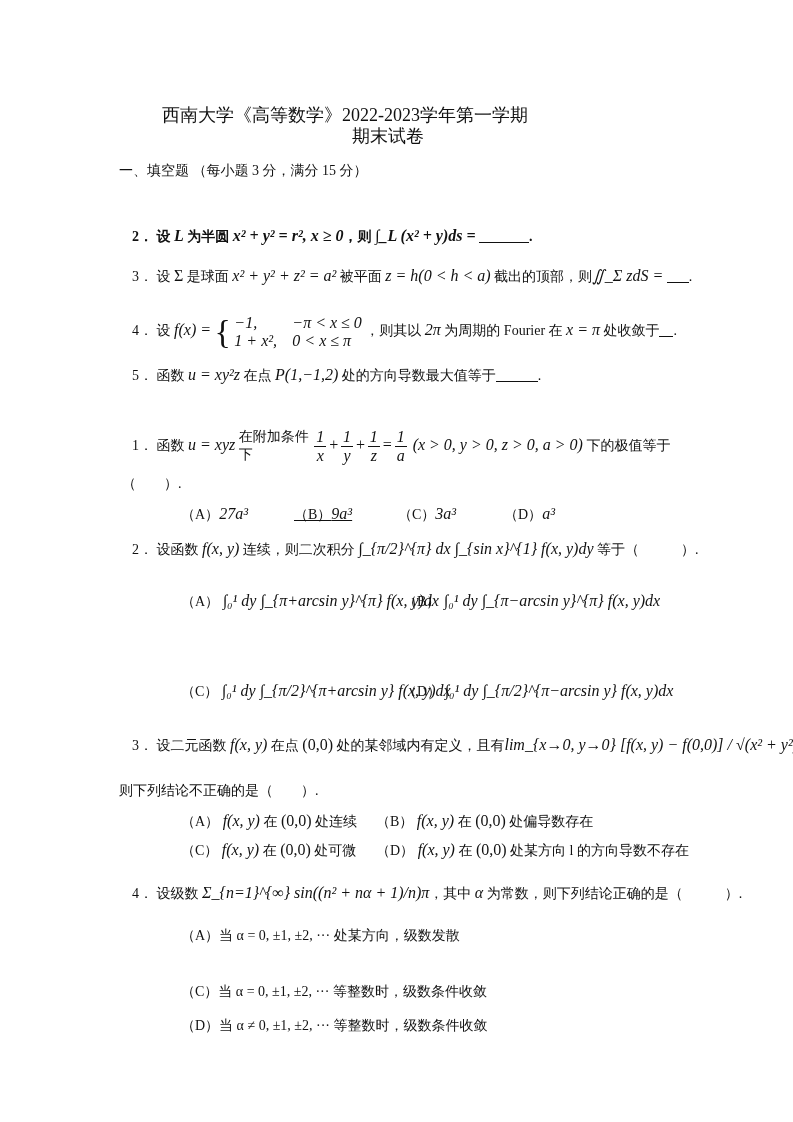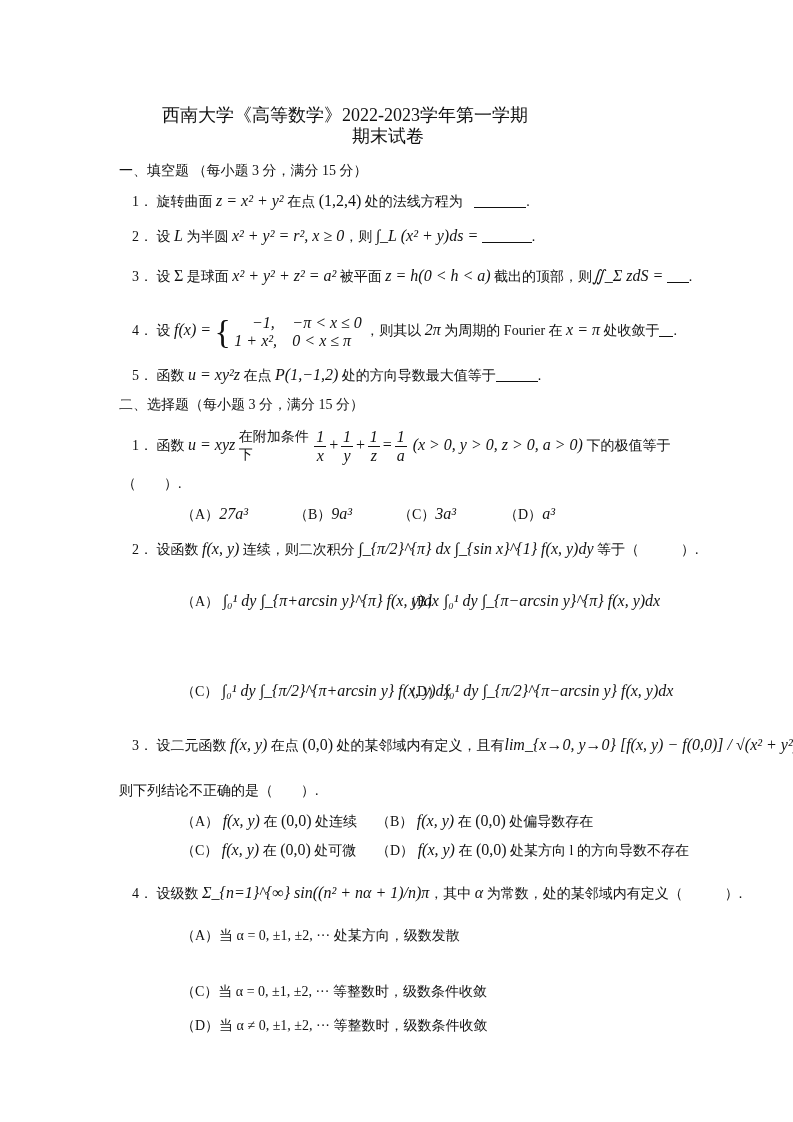--- a/index.html
+++ b/index.html
@@ -26,31 +26,22 @@
 </head>
 <body>
 
 <div class="page">
 
   <div class="abs title" style="top:103px;">西南大学《高等数学》2022-2023学年第一学期</div>
   <div class="abs title" style="top:124px;margin-left:43px;">期末试卷</div>
 
   <div class="abs sec" style="top:162px;">一、填空题 （每小题 3 分，满分 15 分）</div>
 
-  <div class="abs q" style="left:132px; top:192px;">
-    <span>1．</span>
-    <span>旋转曲面</span>
-    <span class="m">z = x² + y²</span>
-    <span>在点</span>
-    <span class="r">(1,2,4)</span>
-    <span>处的法线方程为</span>
-    <span class="blank" style="width:52px; margin-left:8px;"></span><span>.</span>
-  </div>
 
-  <div class="abs q" style="left:132px; top:227px;">
+  <div class="abs q" style="left:132px; top:227px;font-weight:bold;">
     <span>2．</span>
     <span>设</span>
     <span class="m">L</span>
     <span>为半圆</span>
     <span class="m">x² + y² = r², x ≥ 0</span><span>，则</span>
     <span class="m">∫_L (x² + y)ds =</span>
     <span class="blank" style="width:50px;"></span><span>.</span>
   </div>
 
   <div class="abs q" style="left:132px; top:266px;">
@@ -64,61 +55,60 @@
     <span>截出的顶部，则</span><span class="m">∬_Σ zdS =</span>
     <span class="blank" style="width:22px;"></span><span>.</span>
   </div>
 
   <div class="abs q" style="left:132px; top:313px;">
     <span>4．</span>
     <span>设</span>
     <span class="m">f(x) =</span>
     <span class="brace">{</span>
     <span class="cases m">
-      <span style="display:block;text-align:center;"><span style="display:inline-block;width:58px;">−1,</span><span>−π &lt; x ≤ 0</span></span>
+      <span style="display:block;"><span style="display:inline-block;width:58px;">−1,</span><span>−π &lt; x ≤ 0</span></span>
       <span style="display:block;"><span style="display:inline-block;width:58px;">1 + x²,</span><span>0 &lt; x ≤ π</span></span>
     </span>
     <span>，则其以</span>
     <span class="m">2π</span>
     <span>为周期的 Fourier 在</span>
     <span class="m">x = π</span>
     <span>处收敛于</span><span class="blank" style="width:14px;"></span><span>.</span>
   </div>
 
   <div class="abs q" style="left:132px; top:366px;">
     <span>5．</span>
     <span>函数</span>
     <span class="m">u = xy²z</span>
     <span>在点</span>
     <span class="m">P(1,−1,2)</span>
     <span>处的方向导数最大值等于</span><span class="blank" style="width:42px;"></span><span>.</span>
   </div>
 
-  <div class="abs sec" style="top:396px;">二、选择题（每小题 3 分，满分 15 分）</div>
 
   <div class="abs q" style="left:132px; top:428px;">
     <span>1．</span>
     <span>函数</span>
     <span class="m">u  = xyz</span>
     <span style="display:inline-block; vertical-align:top; text-align:left;">
       <span style="display:block;">在附加条件</span>
       <span style="display:block;">下</span>
     </span>
     <span class="m">
       <span class="frac"><span class="num">1</span><span class="den">x</span></span>+<span class="frac"><span class="num">1</span><span class="den">y</span></span>+<span class="frac"><span class="num">1</span><span class="den">z</span></span>=<span class="frac"><span class="num">1</span><span class="den">a</span></span>
     </span>
     <span class="m">(x &gt; 0, y &gt; 0, z &gt; 0, a &gt; 0)</span>
     <span>下的极值等于</span>
   </div>
   <div class="abs q" style="left:122px; top:475px;">（　　）.</div>
 
   <div class="abs opt" style="left:145px; top:505px;">
     <span>（A）</span><span class="m">27a³</span>
   </div>
-  <div class="abs opt" style="left:258px; top:505px;">
+  <div class="abs opt" style="left:258px; top:505px;text-decoration:underline;">
     <span>（B）</span><span class="m">9a³</span>
   </div>
   <div class="abs opt" style="left:362px; top:505px;">
     <span>（C）</span><span class="m">3a³</span>
   </div>
   <div class="abs opt" style="left:468px; top:505px;">
     <span>（D）</span><span class="m">a³</span>
   </div>
 
   <div class="abs q" style="left:132px; top:540px;">
@@ -180,20 +170,20 @@
     <span>在</span>
     <span class="r">(0,0)</span>
     <span>处某方向 l 的方向导数不存在</span>
   </div>
 
   <div class="abs q" style="left:132px; top:884px;">
     <span>4．</span>
     <span>设级数</span>
     <span class="m">Σ_{n=1}^{∞} sin((n² + nα + 1)/n)π</span><span>，其中</span>
     <span class="m">α</span>
-    <span>为常数，处的某邻域内有定义（　　　）.</span>
+    <span>为常数，则下列结论正确的是（　　　）.</span>
   </div>
 
   <div class="abs opt" style="left:145px; top:927px;">（A）当 α = 0, ±1, ±2, ··· 处某方向，级数发散</div>
   <div class="abs opt" style="left:145px; top:983px;">（C）当 α = 0, ±1, ±2, ··· 等整数时，级数条件收敛</div>
   <div class="abs opt" style="left:145px; top:1017px;text-align:center;">（D）当 α ≠ 0, ±1, ±2, ··· 等整数时，级数条件收敛</div>
 
 </div>
 
 </body></html>

